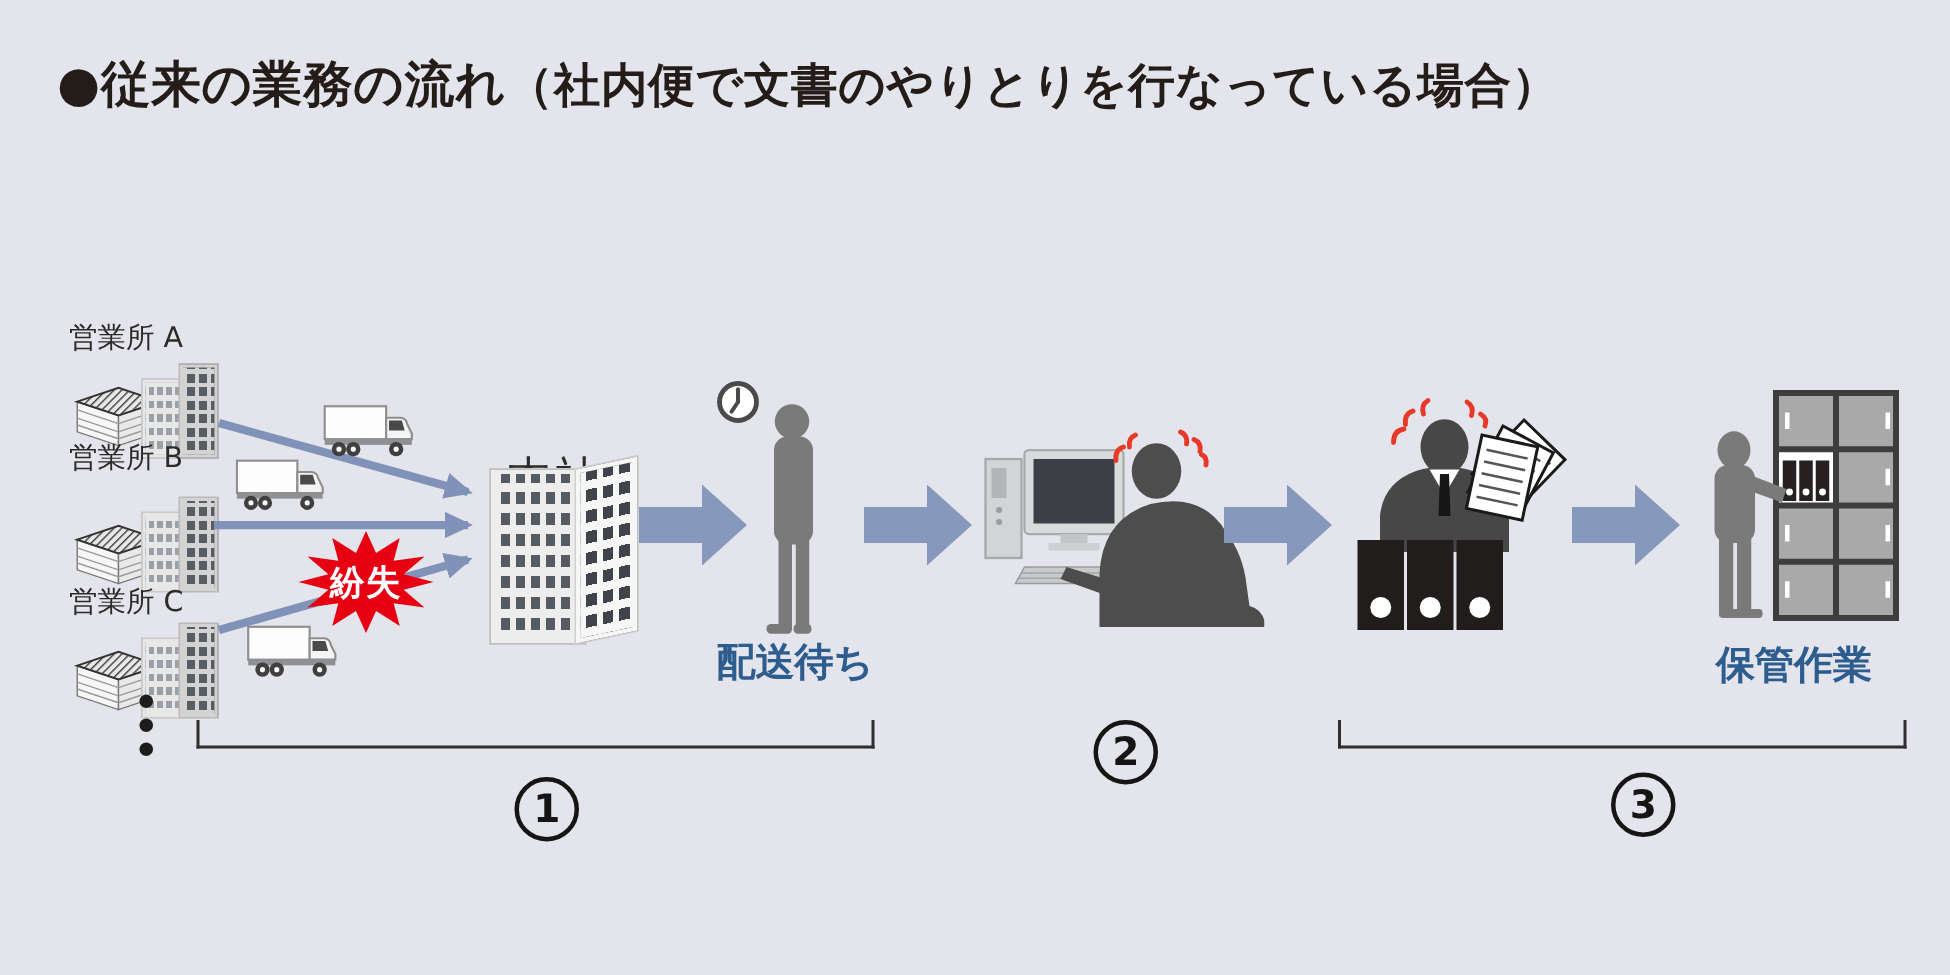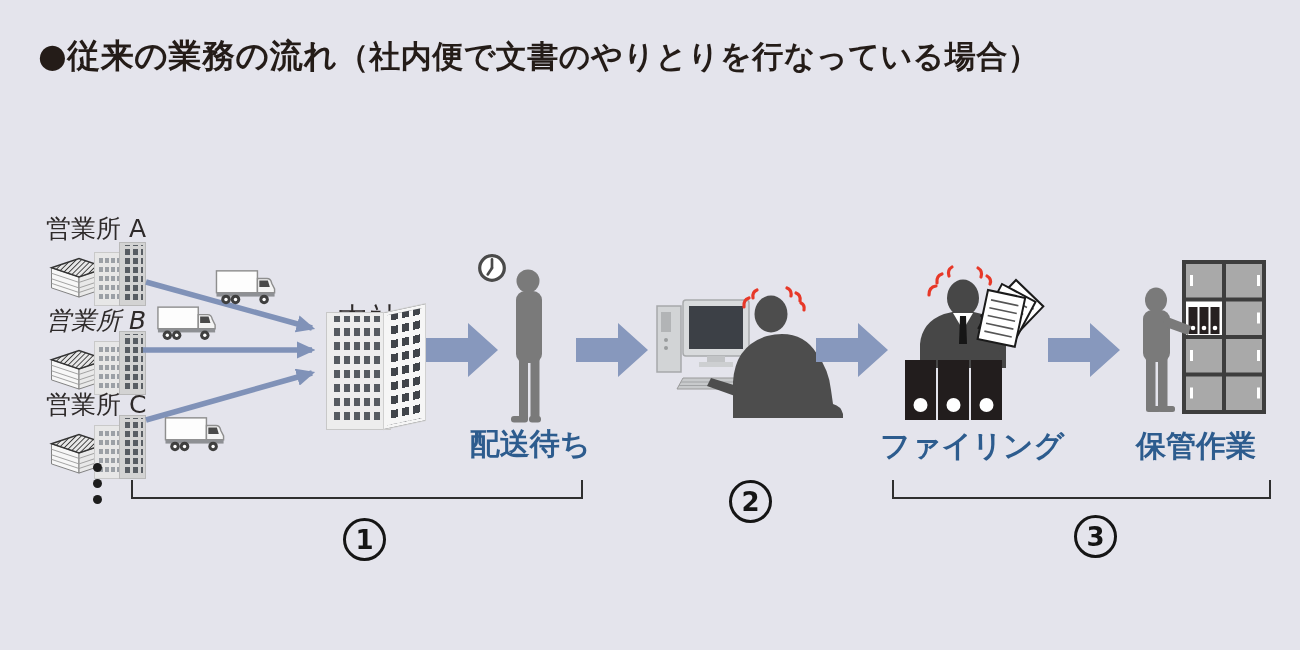--- a/index.html
+++ b/index.html
@@ -4,24 +4,24 @@
 <style>
   html,body{margin:0;padding:0;background:#e4e4ec;}
   #stage{position:relative;width:1278px;height:650px;background:#e4e4ec;overflow:hidden;
          font-family:"DejaVu Sans","Liberation Sans",sans-serif;}
   .abs{position:absolute;}
 
   .title{left:38px;top:34px;font-size:33px;font-weight:700;color:#241c18;
          letter-spacing:.5px;white-space:nowrap;}
   .title .paren{font-size:31px;}
 
-  .office-label{font-size:25px;color:#2e2a2a;white-space:nowrap;}
+  .office-label{font-size:19px;color:#2e2a2a;white-space:nowrap;}
   .hq-label{font-size:29px;color:#2e2a2a;letter-spacing:3px;white-space:nowrap;}
 
-  .step-label{font-size:30px;font-weight:700;color:#2d5c8e;text-align:center;white-space:nowrap;}
+  .step-label{font-size:26px;font-weight:700;color:#2d5c8e;text-align:center;white-space:nowrap;}
 
   .phase-circle{width:37px;height:37px;border:3px solid #151515;border-radius:50%;
                 display:flex;align-items:center;justify-content:center;
                 font-size:26px;font-weight:700;color:#151515;background:transparent;}
   .bracket{border-left:2px solid #2f2f2f;border-right:2px solid #2f2f2f;border-bottom:2px solid #2f2f2f;}
 
   .burst-label{display:flex;align-items:center;justify-content:center;color:#ffffff;
                font-size:23px;font-weight:700;letter-spacing:1px;}
 
   .dot{width:9px;height:9px;border-radius:50%;background:#1d1d1d;}
@@ -73,21 +73,21 @@
     <line x1="66" y1="22" x2="36" y2="32" stroke="#9a9a9a"></line>
       <line x1="66" y1="28" x2="36" y2="38" stroke="#9a9a9a"></line>
       <line x1="66" y1="33" x2="36" y2="43" stroke="#9a9a9a"></line>
     <polygon points="6,16 36,6 66,16 36,26" fill="url(#hatchA)" stroke="#333" stroke-width="1.5"></polygon>
   </svg>
   <div class="abs biz" style="left:95px;top:243px;">
     <div class="abs biz-left"></div>
     <div class="abs biz-right"></div>
   </div>
 
-  <div class="abs office-label" style="left:46px;top:304px;font-style:italic;">営業所 B</div>
+  <div class="abs office-label" style="left:46px;top:292px;">営業所 B</div>
   <svg class="abs" style="left:46px;top:344px;" width="66" height="48" viewBox="0 0 72 50">
     <defs>
         <pattern id="hatchB" width="4" height="4" patternUnits="userSpaceOnUse" patternTransform="rotate(45)">
           <rect width="4" height="4" fill="#e8e8e8"></rect>
           <line x1="0" y1="0" x2="0" y2="4" stroke="#3a3a3a" stroke-width="2"></line>
         </pattern>
       </defs>
     <polygon points="6,16 36,26 36,48 6,38" fill="#f7f7f7" stroke="#777" stroke-width="1"></polygon>
     <polygon points="66,16 36,26 36,48 66,38" fill="#e9e9e9" stroke="#777" stroke-width="1"></polygon>
     <line x1="6" y1="22" x2="36" y2="32" stroke="#9a9a9a"></line>
@@ -173,20 +173,26 @@
     <polygon points="46,13 55,13 57,20 46,20" fill="#4a4a4a"></polygon>
     <rect x="1" y="26" width="61" height="4" fill="#8e9094"></rect>
     <circle cx="11" cy="33" r="5" fill="#3f3f3f"></circle>
       <circle cx="21" cy="33" r="5" fill="#3f3f3f"></circle>
       <circle cx="51" cy="33" r="5" fill="#3f3f3f"></circle>
     <circle cx="11" cy="33" r="1.8" fill="#fff"></circle>
       <circle cx="21" cy="33" r="1.8" fill="#fff"></circle>
       <circle cx="51" cy="33" r="1.8" fill="#fff"></circle>
   </svg>
 
+  <div class="abs" style="left:197px;top:351px;width:94px;height:74px;z-index:3;">
+    <svg width="94" height="74" viewBox="0 0 92 74">
+      <polygon fill="#e60012" points="91,37 71.1,42.2 85,54 64.4,51.1 68.5,66.4 52.7,56.3 46,71 39.3,56.3 23.5,66.4 27.6,51.1 7,54 20.9,42.2 1,37 20.9,31.8 7,20 27.6,22.9 23.5,7.6 39.3,17.7 46,3 52.7,17.7 68.5,7.6 64.4,22.9 85,20 71.1,31.8"></polygon>
+    </svg>
+    <div class="abs burst-label" style="left:0;top:0;width:94px;height:74px;">紛失</div>
+  </div>
 
   <div class="abs hq-label" style="left:338px;top:259px;margin-top:40px;">本社</div>
   <div class="abs" style="left:327px;top:297px;width:94px;height:136px;z-index:2;">
     <div class="abs hq-front"></div>
     <div class="abs hq-side"></div>
   </div>
 
   <svg class="abs" style="left:426px;top:323px;" width="72" height="54" viewBox="0 0 72 54">
     <polygon points="0,15 42,15 42,0 72,27 42,54 42,39 0,39" fill="#8798bd"></polygon>
   </svg>
@@ -293,21 +299,20 @@
     </g>
     <g>
       <rect x="13" y="96" width="31" height="60" fill="#221d1d"></rect>
         <circle cx="28.5" cy="141" r="7" fill="#ffffff"></circle>
       <rect x="46" y="96" width="31" height="60" fill="#221d1d"></rect>
         <circle cx="61.5" cy="141" r="7" fill="#ffffff"></circle>
       <rect x="79" y="96" width="31" height="60" fill="#221d1d"></rect>
         <circle cx="94.5" cy="141" r="7" fill="#ffffff"></circle>
     </g>
   </svg>
-  <div class="abs step-label" style="left:880px;top:426px;width:160px;">ファイリング</div>
 
   <svg class="abs" style="left:1048px;top:323px;" width="72" height="54" viewBox="0 0 72 54">
     <polygon points="0,15 42,15 42,0 72,27 42,54 42,39 0,39" fill="#8798bd"></polygon>
   </svg>
 
   <svg class="abs" style="left:1127px;top:254px;" width="142" height="165" viewBox="0 0 142 165">
     <g>
       <rect x="55" y="6" width="84" height="154" fill="#3d3d3d"></rect>
       <rect x="59" y="10" width="36" height="33.5" fill="#a9a9a9"></rect>
         <rect x="99" y="10" width="36" height="33.5" fill="#a9a9a9"></rect>

